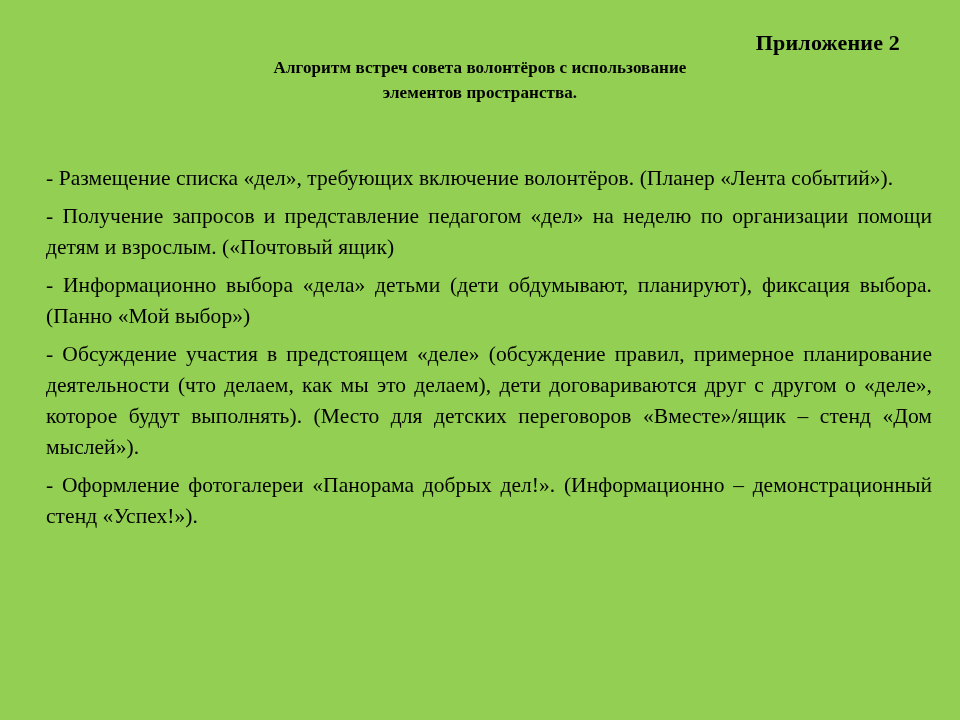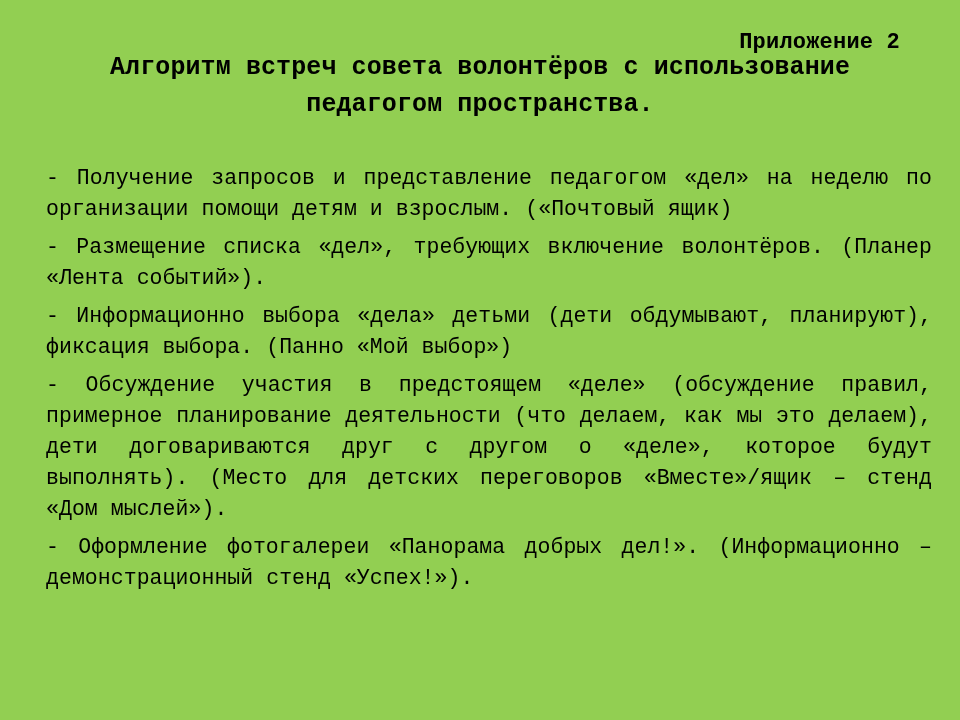--- a/index.html
+++ b/index.html
@@ -16,43 +16,42 @@
     color: #000000;
     -webkit-font-smoothing: antialiased;
   }
 
   .slide {
     position: relative;
     width: 960px;
     height: 559px;
     box-sizing: border-box;
     background: #92cf52;
-    font-family: Liberation Mono, monospace;
   }
 
   
   .appendix-label {
     position: absolute;
     top: 30px;
     left: 40px;
     width: 860px;
     text-align: right;
     font-size: 22px;
     font-weight: bold;
     line-height: 1.15;
     letter-spacing: 0.2px;
   }
 
   .slide-title {
     position: absolute;
-    top: 50px;
+    top: 56px;
     left: 46px;
     width: 868px;
     text-align: center;
-    font-size: 25px;
+    font-size: 17px;
     font-weight: bold;
     line-height: 1.46;
     letter-spacing: 0.1px;
   }
 
   
   .body-block {
     position: absolute;
     top: 163px;
     left: 46px;
@@ -79,29 +78,29 @@
 </style>
 </head>
 <body style="background: rgb(146, 207, 82); color: rgb(0, 0, 0);">
 
 <div class="slide">
 
   <div class="appendix-label">Приложение 2</div>
 
   <div class="slide-title">
     <span>Алгоритм встреч совета волонтёров с использование</span><br>
-    <span>педагогом пространства.</span>
+    <span>элементов пространства.</span>
   </div>
 
   <div class="body-block">
     <p class="para">
-      <span>- Получение запросов и представление педагогом  «дел» на неделю  по организации помощи детям и взрослым. («Почтовый ящик)</span>
+      <span>- Размещение списка «дел», требующих включение волонтёров. (Планер «Лента событий»).</span>
     </p>
     <p class="para">
-      <span>- Размещение списка «дел», требующих включение волонтёров. (Планер «Лента событий»).</span>
+      <span>- Получение запросов и представление педагогом  «дел» на неделю  по организации помощи детям и взрослым. («Почтовый ящик)</span>
     </p>
     <p class="para">
       <span>-  Информационно выбора «дела» детьми (дети обдумывают, планируют), фиксация выбора. (Панно «Мой выбор»)</span>
     </p>
     <p class="para">
       <span>-  Обсуждение участия в предстоящем «деле» (обсуждение правил, примерное планирование деятельности (что делаем, как мы это делаем), дети договариваются друг с другом о «деле», которое будут выполнять). (Место для детских переговоров «Вместе»/ящик – стенд «Дом мыслей»).</span>
     </p>
     <p class="para">
       <span>-  Оформление фотогалереи «Панорама добрых дел!». (Информационно – демонстрационный стенд «Успех!»).</span>
     </p>

